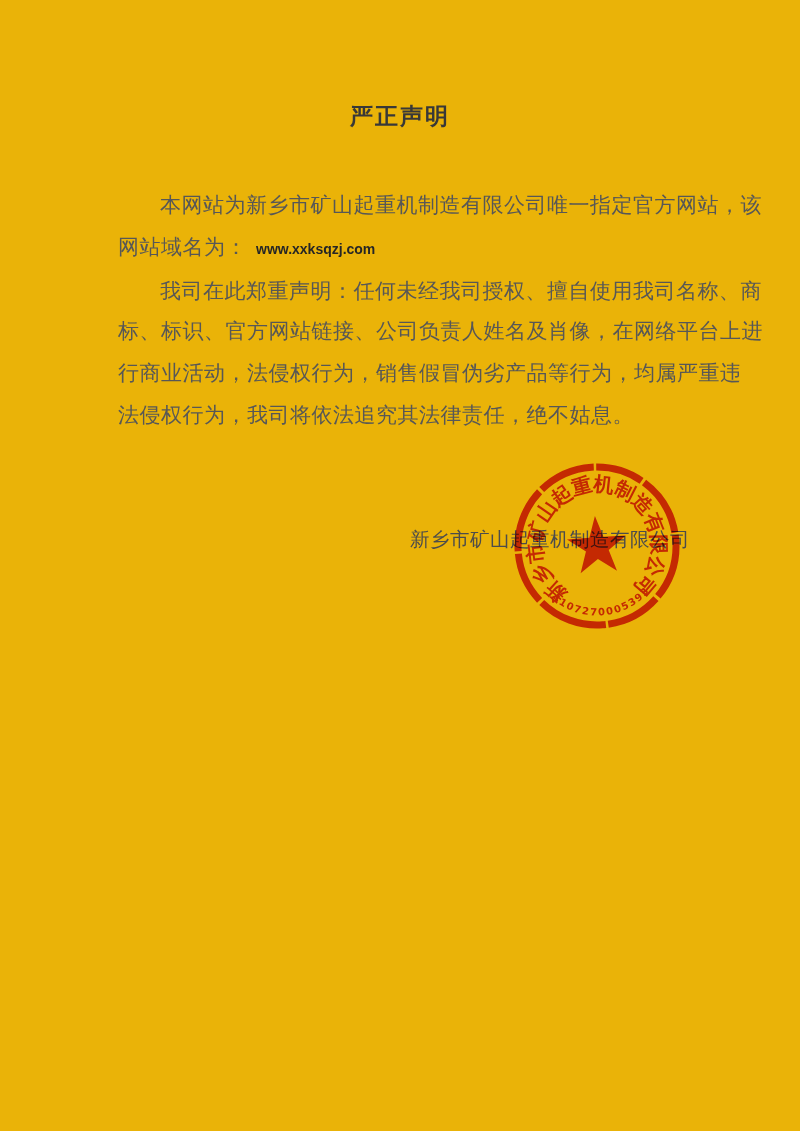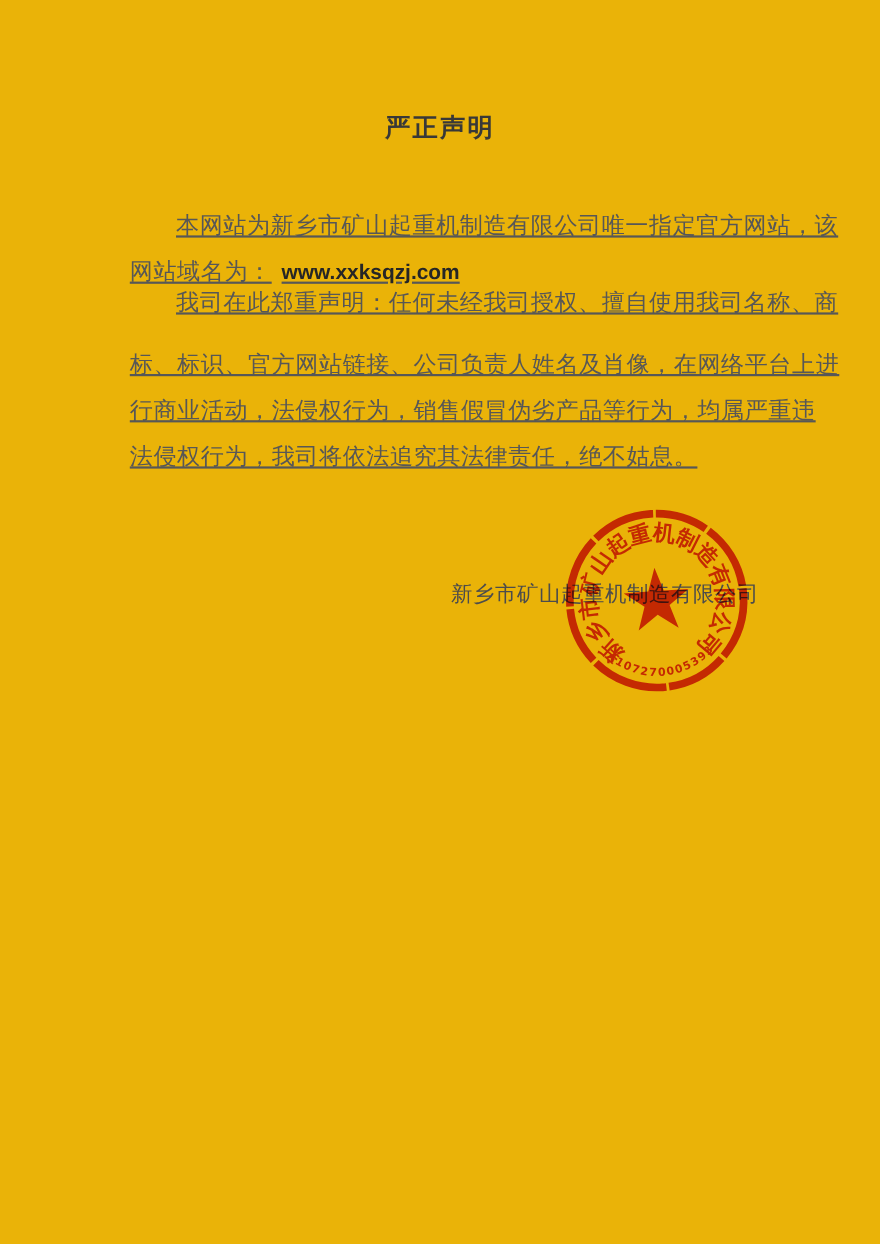--- a/index.html
+++ b/index.html
@@ -29,28 +29,27 @@
   }
   .line {
     position: absolute;
     left: 118px;
     width: 600px;
     font-size: 21px;
     line-height: 30px;
     letter-spacing: 0.5px;
     color: #575757;
     white-space: nowrap;
-    text-decoration: underline;
   }
   .line.indent {
     left: 160px;
   }
   .domain {
     font-family: "Liberation Sans", sans-serif;
-    font-size: 19px;
+    font-size: 14px;
     font-weight: 600;
     color: #262626;
     margin-left: 9px;
     letter-spacing: 0;
   }
   .sig-company {
     position: absolute;
     left: 410px;
     top: 526px;
     font-size: 19.5px;
@@ -88,21 +87,21 @@
 <body>
 
 <div class="page">
 
   <h1 class="title">严正声明</h1>
 
   <div class="line indent" style="top:190px">本网站为新乡市矿山起重机制造有限公司唯一指定官方网站，该</div>
 
   <div class="line" style="top:232px"><span>网站域名为：</span><span class="domain">www.xxksqzj.com</span></div>
 
-  <div class="line indent" style="top:260px">我司在此郑重声明：任何未经我司授权、擅自使用我司名称、商</div>
+  <div class="line indent" style="top:276px">我司在此郑重声明：任何未经我司授权、擅自使用我司名称、商</div>
 
   <div class="line" style="top:316px">标、标识、官方网站链接、公司负责人姓名及肖像，在网络平台上进</div>
 
   <div class="line" style="top:358px">行商业活动，法侵权行为，销售假冒伪劣产品等行为，均属严重违</div>
 
   <div class="line" style="top:400px">法侵权行为，我司将依法追究其法律责任，绝不姑息。</div>
 
 
   <div class="sig-company">新乡市矿山起重机制造有限公司</div>
 

